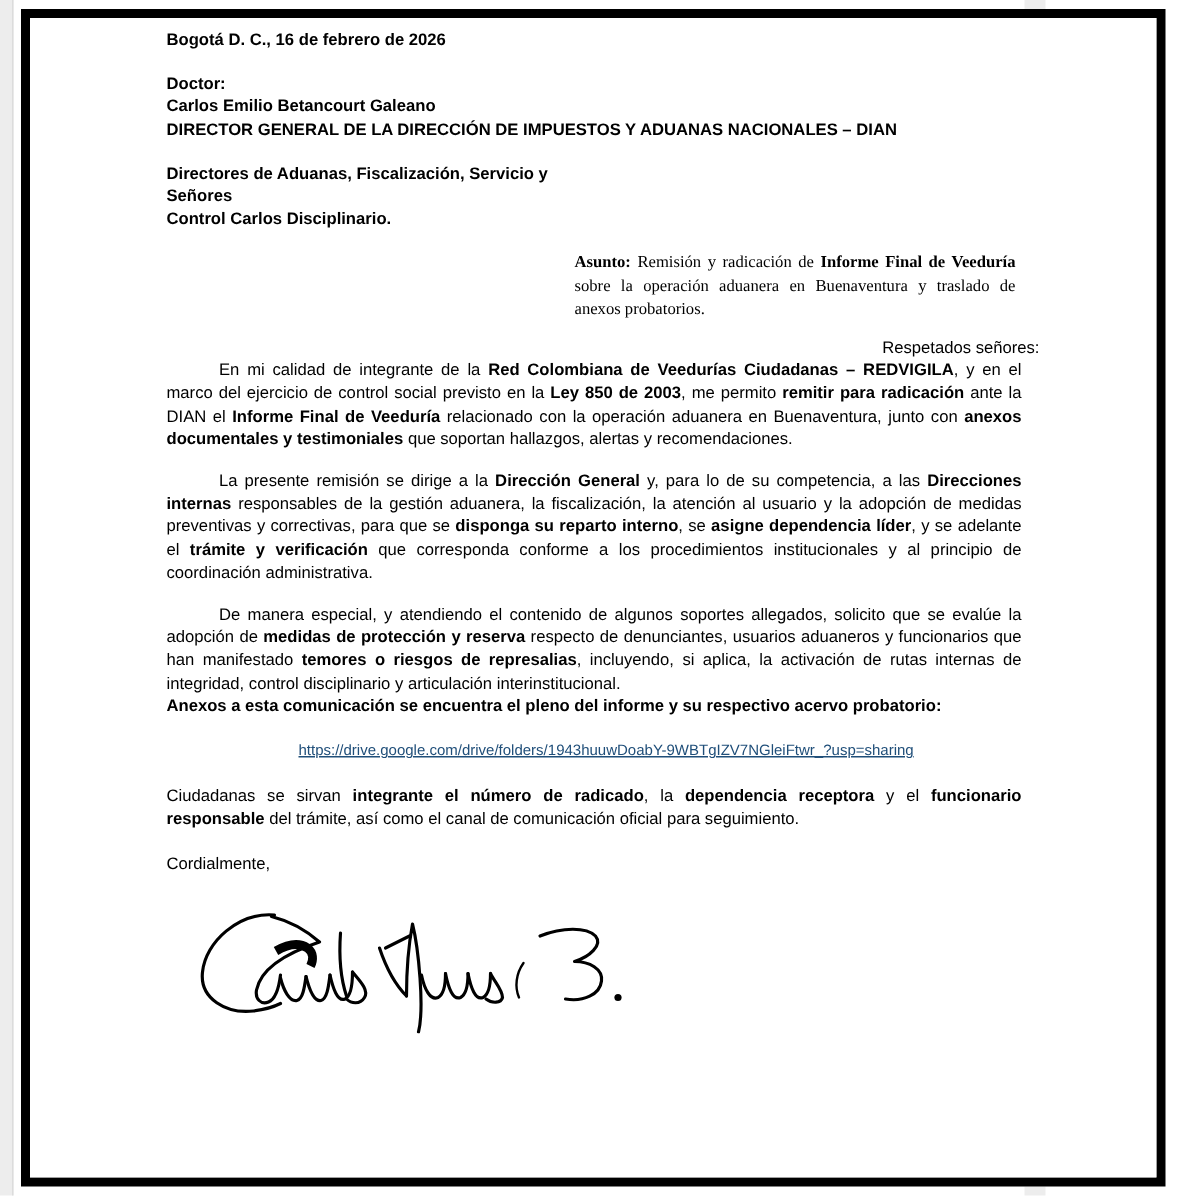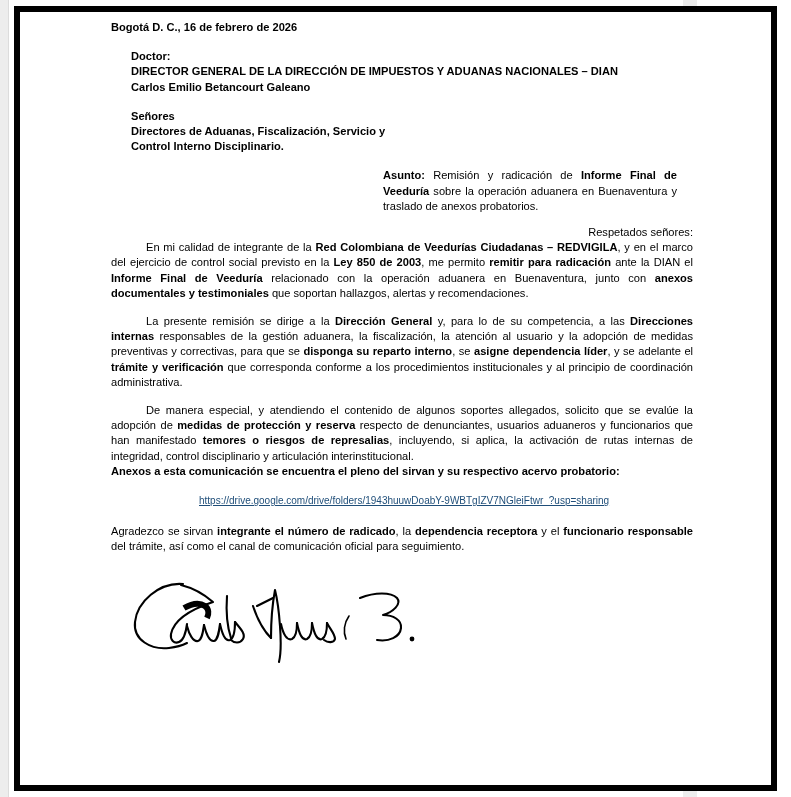--- a/index.html
+++ b/index.html
@@ -72,37 +72,38 @@
 
   .date-line {
     font-weight: bold;
     margin: 0 0 14px 0;
     text-align: left;
   }
   .block {
     margin: 0 0 14px 0;
     text-align: left;
   }
-  .block .hdr { font-weight: bold; margin-left: 20px; }
+  .block .hdr { font-weight: bold; }
   .block .plain { font-weight: normal; }
 
   .asunto-wrap {
     display: block;
     margin: 0 16px 11px 0;
     padding-left: 272px;
     text-align: justify;
     text-justify: inter-word;
+    font-family: Liberation Serif, serif;
   }
   .asunto-wrap p {
     margin: 0;
     text-align: justify;
   }
 
   p.para {
-    margin: 0 0 13px 0;
+    margin: 0 12px 13px 0;
     text-indent: 35px;
     text-align: justify;
   }
   p.para.no-indent { text-indent: 0; }
   p.tight { margin-bottom: 0; }
 
   .respetados {
     margin: 0 0 0 0;
     text-indent: 35px;
     text-align: right;
@@ -141,50 +142,51 @@
   <div class="right-surround"></div>
 
   <div class="page-frame">
     <div class="page-inner">
       <div class="doc">
 
         <div class="date-line">Bogotá D. C., 16 de febrero de 2026</div>
 
         <div class="block">
           <div class="hdr">Doctor:</div>
+          <div class="hdr">Carlos Emilio Betancourt Galeano</div>
           <div class="hdr">DIRECTOR GENERAL DE LA DIRECCIÓN DE IMPUESTOS Y ADUANAS NACIONALES – DIAN</div>
-          <div class="hdr">Carlos Emilio Betancourt Galeano</div>
         </div>
 
         <div class="block">
+          <div class="hdr">Directores de Aduanas, Fiscalización, Servicio y</div>
           <div class="hdr">Señores</div>
-          <div class="hdr">Directores de Aduanas, Fiscalización, Servicio y</div>
-          <div class="hdr">Control Interno Disciplinario.</div>
+          <div class="hdr">Control Carlos Disciplinario.</div>
         </div>
 
         <div class="asunto-wrap">
           <p><b>Asunto:</b><span> Remisión y radicación de </span><b>Informe Final de Veeduría</b><span> sobre la operación aduanera en Buenaventura y traslado de anexos probatorios.</span></p>
         </div>
 
         <div class="respetados">Respetados señores:</div>
 
         <p class="para"><span>En mi calidad de integrante de la </span><b>Red Colombiana de Veedurías Ciudadanas – REDVIGILA</b><span>, y en el marco del ejercicio de control social previsto en la </span><b>Ley 850 de 2003</b><span>, me permito </span><b>remitir para radicación</b><span> ante la DIAN el </span><b>Informe Final de Veeduría</b><span> relacionado con la operación aduanera en Buenaventura, junto con </span><b>anexos documentales y testimoniales</b><span> que soportan hallazgos, alertas y recomendaciones.</span></p>
 
         <p class="para"><span>La presente remisión se dirige a la </span><b>Dirección General</b><span> y, para lo de su competencia, a las </span><b>Direcciones internas</b><span> responsables de la gestión aduanera, la fiscalización, la atención al usuario y la adopción de medidas preventivas y correctivas, para que se </span><b>disponga su reparto interno</b><span>, se </span><b>asigne dependencia líder</b><span>, y se adelante el </span><b>trámite y verificación</b><span> que corresponda conforme a los procedimientos institucionales y al principio de coordinación administrativa.</span></p>
 
         <p class="para tight"><span>De manera especial, y atendiendo el contenido de algunos soportes allegados, solicito que se evalúe la adopción de </span><b>medidas de protección y reserva</b><span> respecto de denunciantes, usuarios aduaneros y funcionarios que han manifestado </span><b>temores o riesgos de represalias</b><span>, incluyendo, si aplica, la activación de rutas internas de integridad, control disciplinario y articulación interinstitucional.</span></p>
 
-        <p class="para no-indent tight b">Anexos a esta comunicación se encuentra el pleno del sirvan y su respectivo acervo probatorio:</p>
+        <p class="para no-indent tight b">Anexos a esta comunicación se encuentra el pleno del informe y su respectivo acervo probatorio:</p>
 
         <div class="link-block">
           <a class="doclink" href="#">https://drive.google.com/drive/folders/1943huuwDoabY-9WBTgIZV7NGleiFtwr_?usp=sharing</a>
         </div>
 
-        <p class="para no-indent"><span>Agradezco se sirvan </span><b>integrante el número de radicado</b><span>, la </span><b>dependencia receptora</b><span> y el </span><b>funcionario responsable</b><span> del trámite, así como el canal de comunicación oficial para seguimiento.</span></p>
-
+        <p class="para no-indent"><span>Ciudadanas se sirvan </span><b>integrante el número de radicado</b><span>, la </span><b>dependencia receptora</b><span> y el </span><b>funcionario responsable</b><span> del trámite, así como el canal de comunicación oficial para seguimiento.</span></p>
+
+        <div class="cordial">Cordialmente,</div>
 
         <div class="signature">
           <svg viewBox="0 0 320 95" width="320" height="95" xmlns="http://www.w3.org/2000/svg" aria-label="signature">
             <g fill="none" stroke="#000000" stroke-linecap="round" stroke-linejoin="round">
               <path d="M62 16 C 38 14, 16 34, 14 54 C 12 72, 30 82, 48 80 C 56 79, 62 77, 66 75" stroke-width="2.1"></path>
               <path d="M60 17 C 72 20, 84 27, 92 34 C 62 44, 52 56, 50 66 C 49 72, 53 76, 58 74 C 63 72, 65 64, 66 56" stroke-width="2.1"></path>
               <path d="M63 40 C 70 36, 78 34, 84 38 C 88 41, 88 46, 86 50" stroke-width="6" stroke-linecap="butt"></path>
               <path d="M66 58 C 68 66, 72 74, 77 73 C 81 72, 82 64, 83 57" stroke-width="2.1"></path>
               <path d="M83 57 C 85 65, 88 74, 93 73 C 97 72, 98 64, 99 56" stroke-width="2.1"></path>
               <path d="M99 56 C 101 65, 104 74, 109 72 C 113 70, 114 62, 114 54" stroke-width="2.1"></path>

